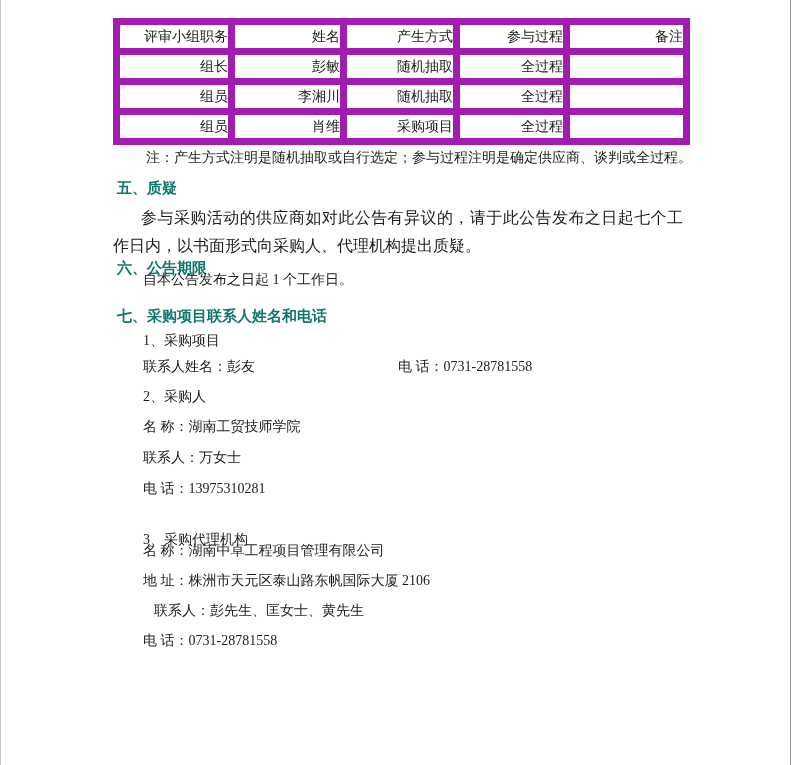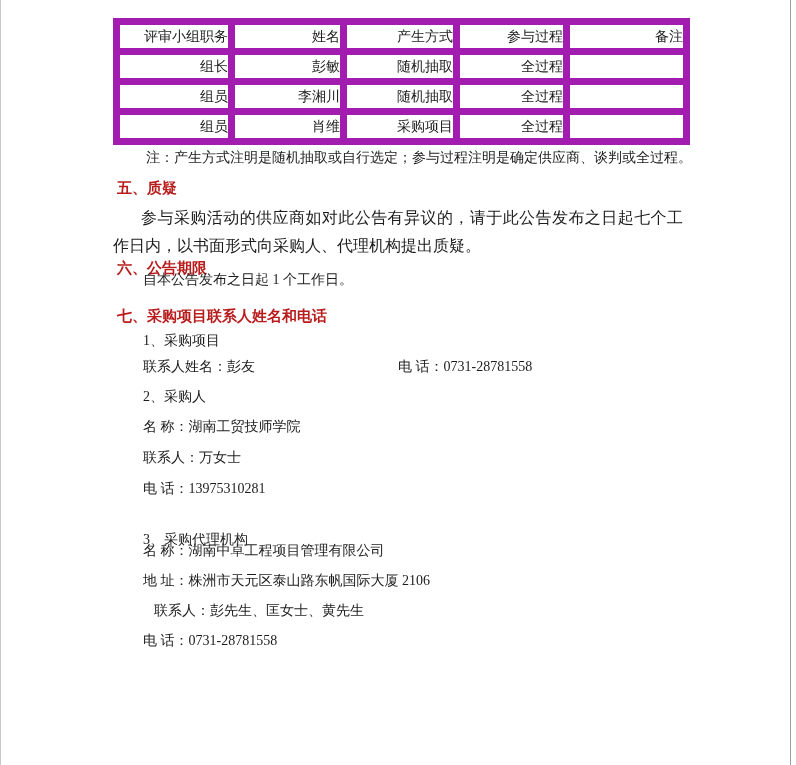--- a/index.html
+++ b/index.html
@@ -54,21 +54,21 @@
     white-space: nowrap;
   }
   .heading {
     position: absolute;
     left: 117px;
     font-size: 15px;
     line-height: 19px;
     font-weight: bold;
     font-family: "Liberation Sans", "DejaVu Sans", sans-serif;
     white-space: nowrap;
-    color: #b91c1c;
+    color: #0f766e;
   }
   .para {
     position: absolute;
     left: 113px;
     width: 570px;
     font-size: 16px;
     line-height: 28px;
     text-indent: 28px;
     text-align: justify;
     text-justify: inter-character;

